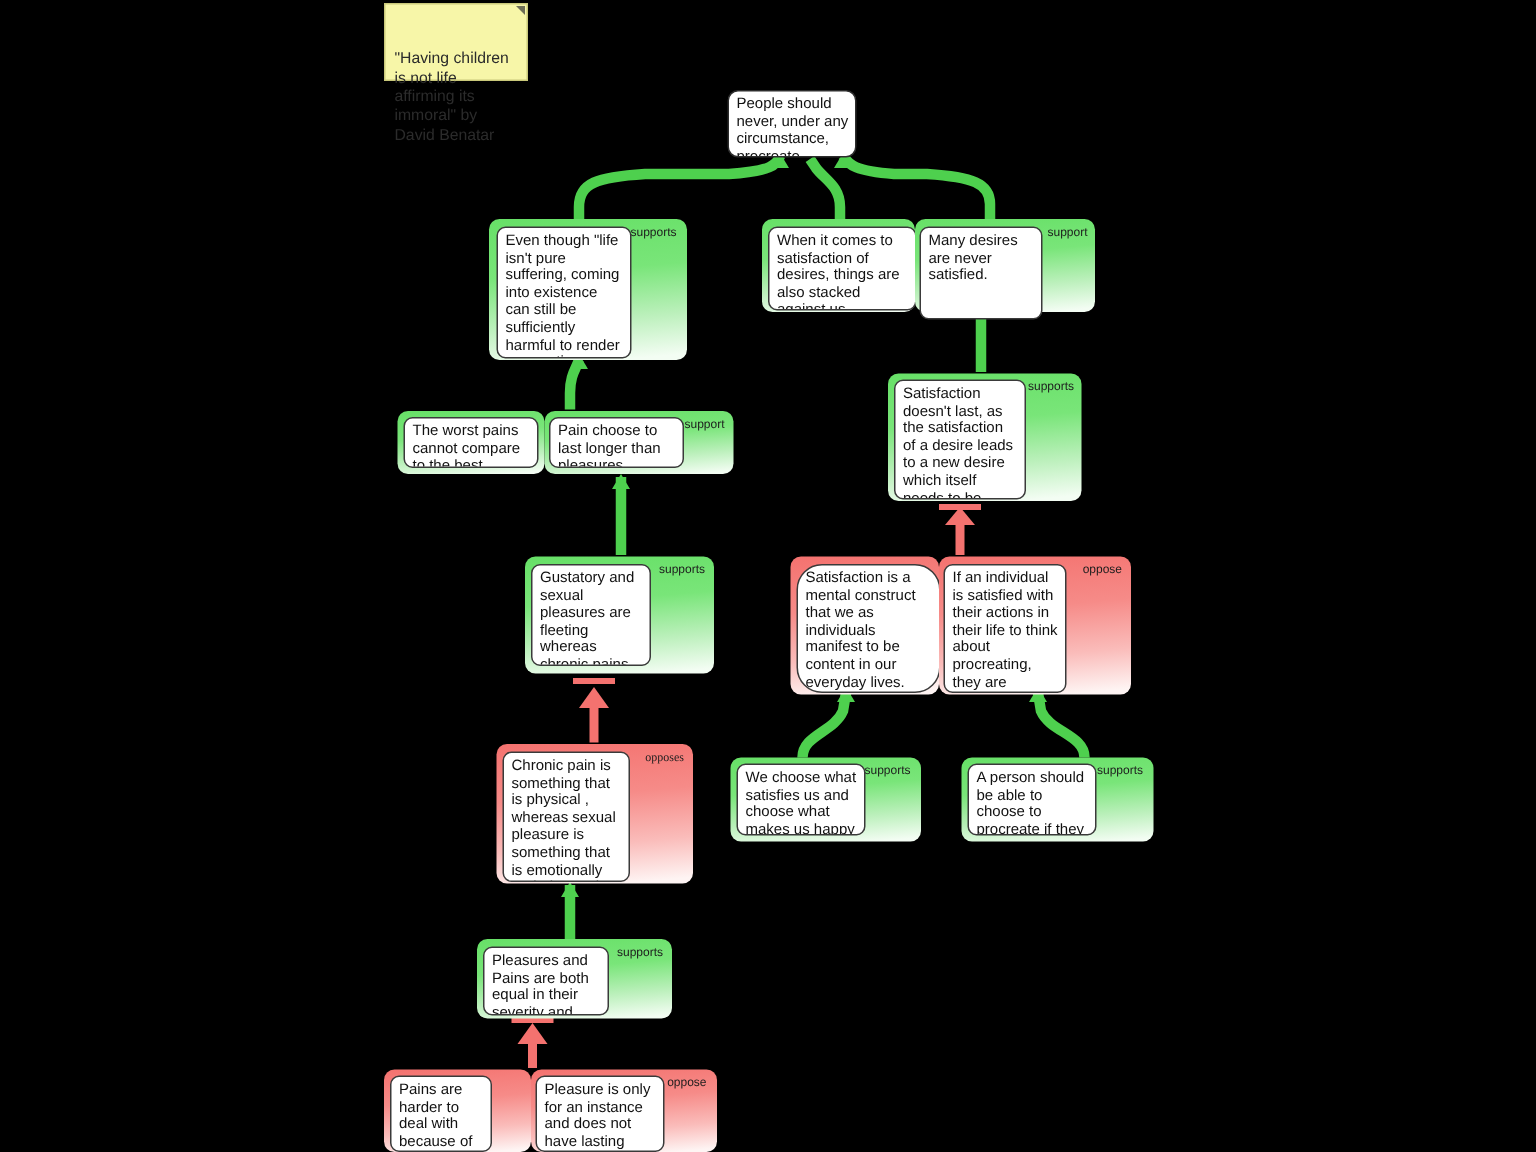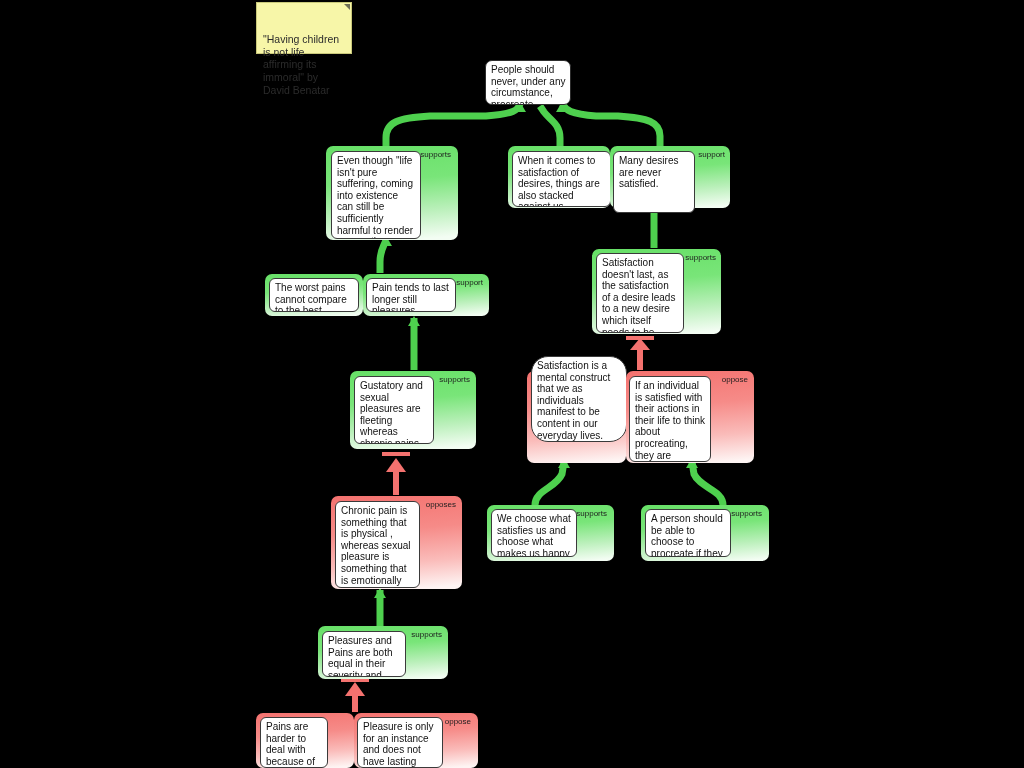--- a/index.html
+++ b/index.html
@@ -165,52 +165,52 @@
     <span class="badge" style="right:5px;">support</span>
   </div>
   <div class="card" style="left:613px; top:151px; width:82px; height:62px;">Many desires are never satisfied.</div>
 
   <div class="group supports" style="left:265px; top:274px; width:98px; height:42px;"></div>
   <div class="card" style="left:269px; top:278px; width:90px; height:34px;">The worst pains cannot compare to the best pleasures.</div>
 
   <div class="group supports" style="left:363px; top:274px; width:126px; height:42px;">
     <span class="badge" style="right:6px;">support</span>
   </div>
-  <div class="card" style="left:366px; top:278px; width:90px; height:34px;">Pain tends to last longer still pleasures.</div>
+  <div class="card" style="left:366px; top:278px; width:90px; height:34px;">Pain choose to last longer than pleasures.</div>
 
   <div class="group supports" style="left:592px; top:249px; width:129px; height:85px;">
     <span class="badge" style="right:5px;">supports</span>
   </div>
   <div class="card" style="left:596px; top:253px; width:88px; height:80px;">Satisfaction doesn't last, as the satisfaction of a desire leads to a new desire which itself needs to be satisfied some time in the future.</div>
 
   <div class="group supports" style="left:350px; top:371px; width:126px; height:78px;">
     <span class="badge" style="right:6px;">supports</span>
   </div>
   <div class="card" style="left:354px; top:376px; width:80px; height:68px;">Gustatory and sexual pleasures are fleeting whereas chronic pains are enduring.</div>
 
   <div class="group opposes" style="left:527px; top:371px; width:99px; height:92px;"></div>
-  <div class="card" style="left:531px; top:356px; width:96px; height:86px;border-radius:17px;">Satisfaction is a mental construct that we as individuals manifest to be content in our everyday lives.</div>
+  <div class="card" style="left:531px; top:376px; width:96px; height:86px;border-radius:17px;">Satisfaction is a mental construct that we as individuals manifest to be content in our everyday lives.</div>
 
   <div class="group opposes" style="left:626px; top:371px; width:128px; height:92px;">
     <span class="badge" style="right:6px;">oppose</span>
   </div>
   <div class="card" style="left:629px; top:376px; width:82px; height:86px;">If an individual is satisfied with their actions in their life to think about procreating, they are mentally prepared for that choice.</div>
 
   <div class="group supports" style="left:487px; top:505px; width:127px; height:56px;">
     <span class="badge" style="right:7px;">supports</span>
   </div>
   <div class="card" style="left:491px; top:509px; width:86px; height:48px;">We choose what satisfies us and choose what makes us happy and content.</div>
 
   <div class="group supports" style="left:641px; top:505px; width:128px; height:56px;">
     <span class="badge" style="right:7px;">supports</span>
   </div>
   <div class="card" style="left:645px; top:509px; width:86px; height:48px;">A person should be able to choose to procreate if they are satisfied with that choice.</div>
 
   <div class="group opposes" style="left:331px; top:496px; width:131px; height:93px;">
-    <span class="badge" style="right:6px;">opposes</span>
+    <span class="badge" style="right:6px;font-family:Liberation Serif, serif;">opposes</span>
   </div>
   <div class="card" style="left:335px; top:501px; width:85px; height:87px;">Chronic pain is something that is physical , whereas sexual pleasure is something that is emotionally enduring and can lead to procreation.</div>
 
   <div class="group supports" style="left:318px; top:626px; width:130px; height:53px;">
     <span class="badge" style="right:6px;">supports</span>
   </div>
   <div class="card" style="left:322px; top:631px; width:84px; height:46px;">Pleasures and Pains are both equal in their severity and effect.</div>
 
   <div class="group opposes" style="left:256px; top:713px; width:98px; height:55px;"></div>
   <div class="card" style="left:260px; top:717px; width:68px; height:51px;">Pains are harder to deal with because of their lasting effects</div>

